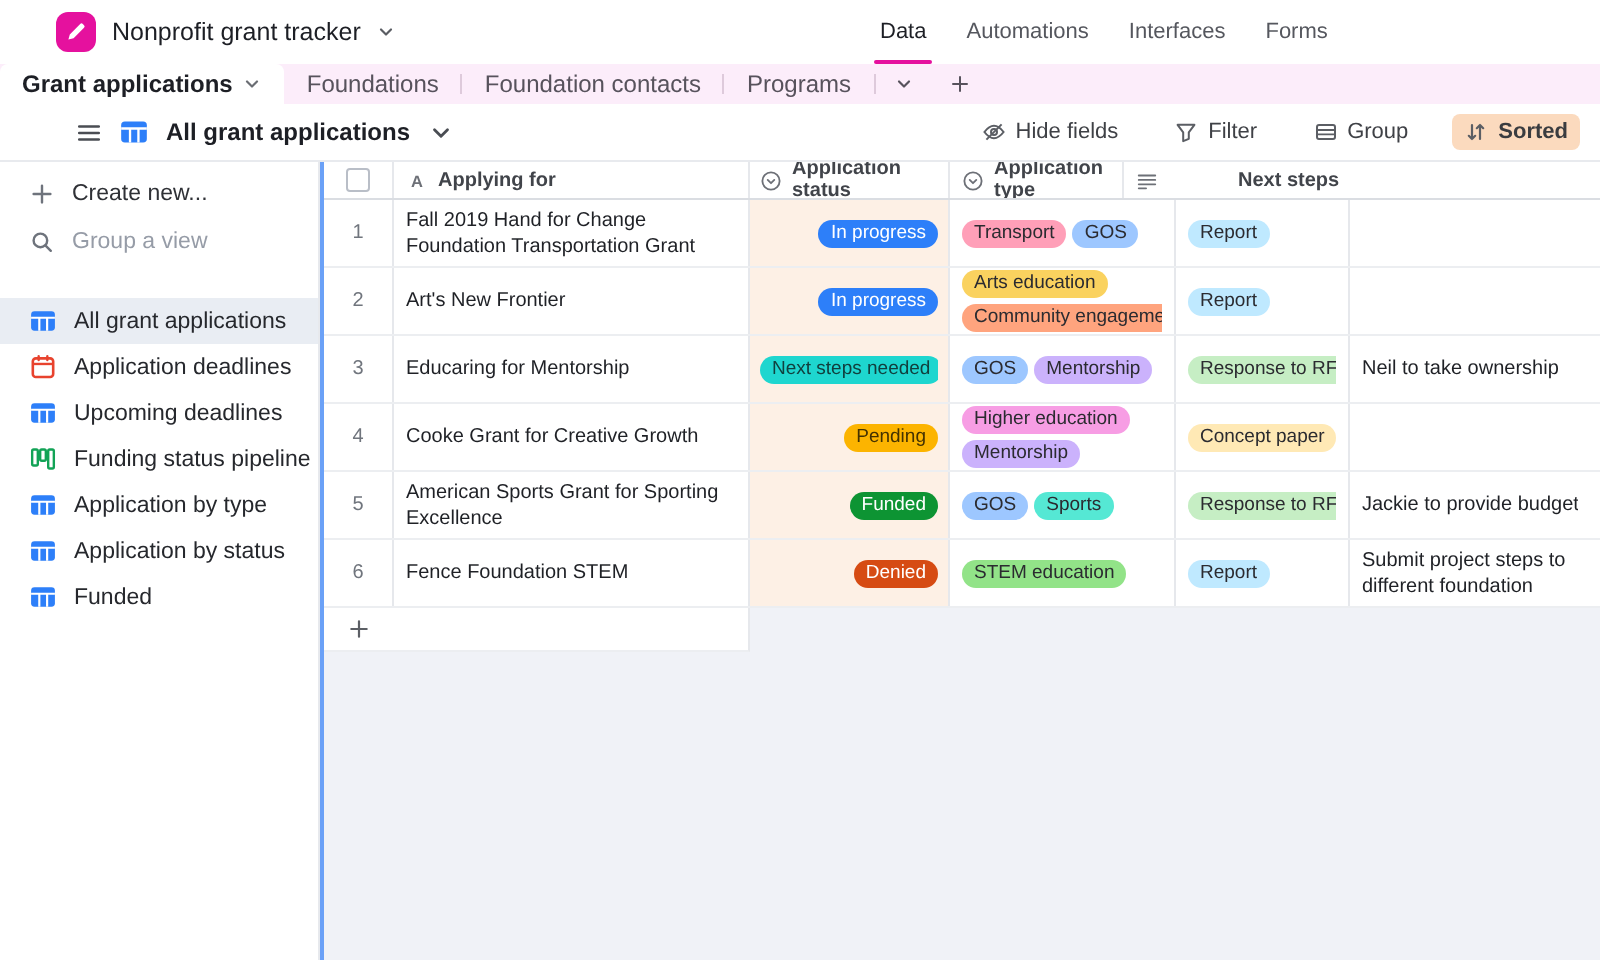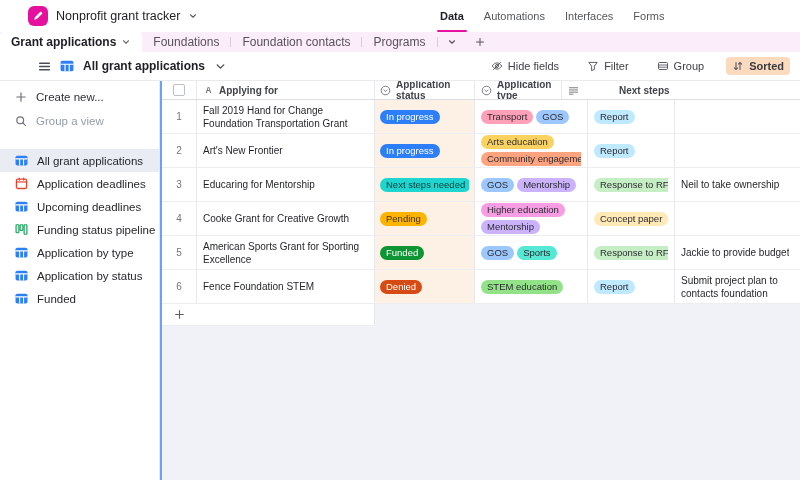--- a/index.html
+++ b/index.html
@@ -11,21 +11,21 @@
   
   .topbar{height:32px;display:flex;align-items:center;position:relative;background:#fff;}
   .brand{display:flex;align-items:center;gap:8px;padding-left:28px;}
   .logo{width:20px;height:20px;border-radius:6px;background:#e5119e;display:flex;align-items:center;justify-content:center;}
   .logo .ico svg{width:12px;height:12px;}
   .app-title{font-size:12.5px;font-weight:normal;color:#1d1f25;}
   .brand .chev{color:#5a5d63;}
   .chev svg{width:10px;height:10px;}
   .topnav{position:absolute;left:440px;top:0;height:32px;display:flex;align-items:center;gap:20px;}
   .nav-item{font-size:11px;color:#55575e;position:relative;height:100%;display:flex;align-items:center;cursor:pointer;}
-  .nav-item.active{color:#1d1f25;font-weight:bold;}
+  .nav-item.active{color:#1d1f25;font-weight:normal;}
   .nav-item.active::after{content:"";position:absolute;left:-3px;right:-3px;bottom:0;height:2px;border-radius:2px;background:#e5119e;}
 
   
   .tabbar{height:20px;background:#fcedfa;display:flex;align-items:stretch;}
   .tab{display:flex;align-items:center;gap:5px;padding:0 11px;font-size:12px;color:#57525c;cursor:pointer;}
   .tab.active{background:#fff;color:#1d1f25;font-weight:bold;border-radius:4px 4px 0 0;}
   .tab .chev{color:#6a6d73;}
   .tab-div{width:1px;height:10px;background:rgba(70,20,60,0.16);align-self:center;}
   .tab-extra{display:flex;align-items:center;padding:0 9px;color:#57525c;cursor:pointer;}
   .tab-extra svg{width:10px;height:10px;}
@@ -67,21 +67,21 @@
   .w-type{width:113px;}
   .w-apptype{width:87px;}
   .w-next{flex:1;}
   .hcell{gap:5px;font-size:10px;color:#41444a;font-weight:bold;}
   .hcell .ico{color:#6d7077;}
   .hcell .ico svg{width:11px;height:11px;}
   .checkbox{width:10px;height:10px;border:1px solid #b9bec7;border-radius:2px;background:#fff;}
   .trow{height:33px;display:flex;background:#fff;border-bottom:1px solid #eceef1;flex:none;}
   .rownum{font-size:10px;color:#70757d;}
   .cell-text{font-size:10px;line-height:13px;color:#1f2126;max-height:29px;overflow:hidden;}
-  .cell-status{background:#fdf0e5;}
+  .cell-status{background:#fdf0e5;justify-content:flex-end;}
   .pillwrap{display:flex;flex-wrap:wrap;gap:3px;align-items:center;align-content:center;overflow:hidden;}
   .pill{display:inline-flex;align-items:center;height:14px;line-height:14px;padding:0 6px;border-radius:8px;font-size:9.5px;white-space:nowrap;}
   .addrow{height:22px;width:213px;background:#fff;border-bottom:1px solid #eceef1;border-right:1px solid #e6e8ec;box-sizing:border-box;display:flex;align-items:center;padding-left:12px;color:#5c5f65;cursor:pointer;flex:none;}
   .addrow svg{width:11px;height:11px;}
   .filler{flex:1;background:#f0f2f7;}
 </style>
 </head>
 <body>
 
 <div class="screen">
@@ -492,21 +492,21 @@
               <div class="pillwrap">
                 <span class="pill" style="background:#92e388;color:#2b2b30">STEM education</span>
               </div>
             </div>
             <div class="c w-apptype">
               <div class="pillwrap">
                 <span class="pill" style="background:#bfe9ff;color:#2b2b30">Report</span>
               </div>
             </div>
             <div class="c w-next last">
-              <div class="cell-text">Submit project plan to contacts foundation</div>
+              <div class="cell-text">Submit project steps to different foundation</div>
             </div>
           </div>
         </div>
       <div class="addrow">
         <span class="ico">
             <svg viewBox="0 0 12 12">
               <path d="M6 1.8v8.4M1.8 6h8.4" stroke="currentColor" fill="none" stroke-width="1.2" stroke-linecap="round"></path>
             </svg>
           </span>
       </div>

